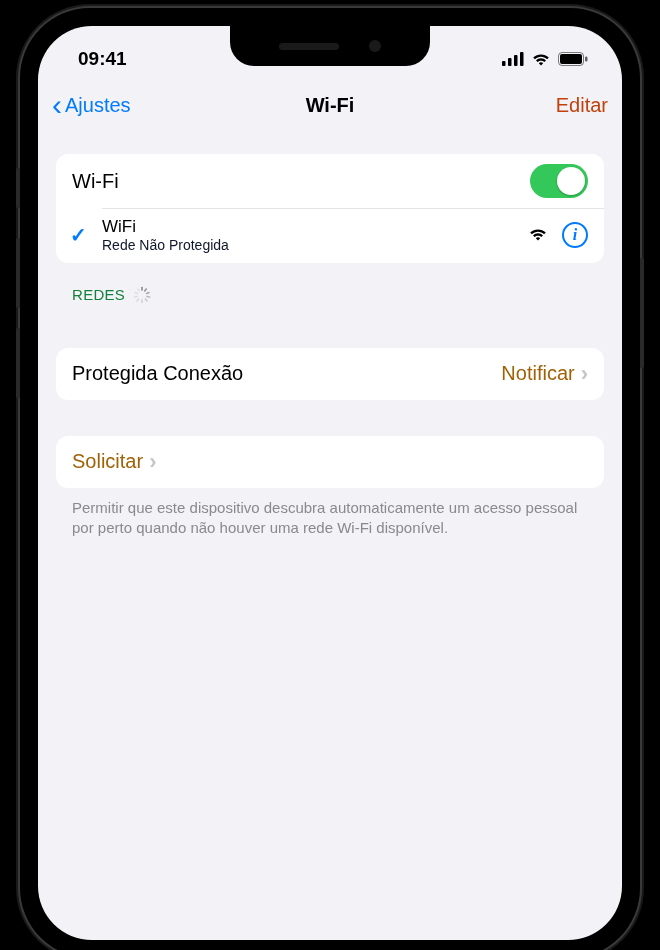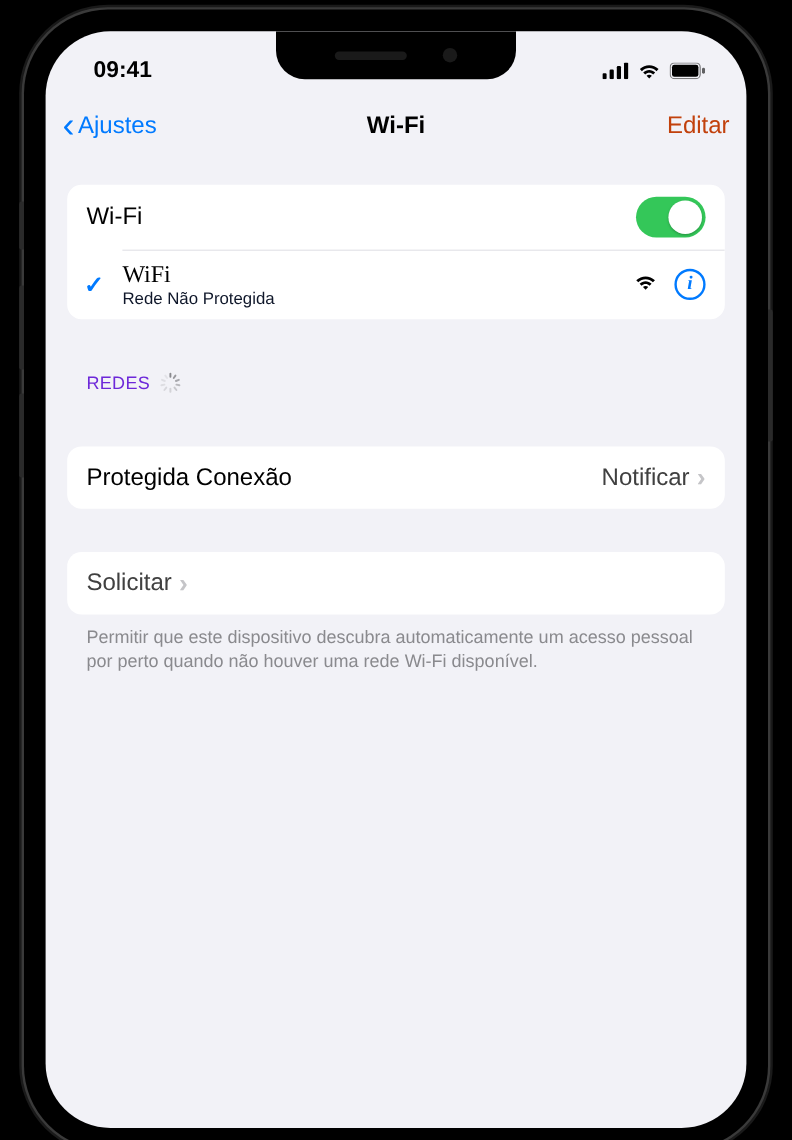--- a/index.html
+++ b/index.html
@@ -114,21 +114,21 @@
       top: 0;
       left: 16px;
       right: 0;
       height: 1px;
       background: #e3e3e8;
     }
     .row.with-check { padding-left: 46px; }
     .row.with-check + .row.with-check::before,
     .row + .row.with-check::before { left:46px; }
     .row-label { font-size: 20px; flex: 1; }
-    .row-sub .row-title-line { font-size: 20px; line-height:1.1;font-family:Liberation Serif, serif;}
+    .row-sub .row-title-line { font-size: 17px; line-height:1.1;}
     .row-sub .row-subtitle { font-size: 14px; color: #0f172a; }
     .check-icon {
       position: absolute;
       left: 14px;
       color: #007aff;
       font-size: 20px;
       font-weight: 700;
     }
     .row-tail { display:flex; align-items:center; gap:14px; }
     .switch {
@@ -157,34 +157,34 @@
       color:#007aff;
       display:flex;
       align-items:center;
       justify-content:center;
       font-family: Georgia, serif;
       font-style: italic;
       font-weight: 700;
       font-size:16px;
     }
     .section-header {
-      margin-top: 44px;
+      margin-top: 23px;
       padding: 0 16px 8px;
       font-size: 15px;
-      color: #6d28d9;
+      color: #15803d;
       letter-spacing: 0.3px;
       display:flex;
       align-items:center;
       gap:8px;
     }
     .spinner {
       width: 18px; height: 18px; display:inline-block;
     }
     .group.after-header { margin-top: 0; }
-    .row-value { color: #404040; font-size: 20px; margin-right:6px;}
+    .row-value { color: #a16207; font-size: 20px; margin-right:6px;}
     .chevron-right { color: #c5c5c8; font-size: 22px; font-weight:600;}
     .footer-text {
       font-size: 15px;
       color: #8a8a8e;
       padding: 10px 16px 0;
       line-height: 1.35;
     }
     .wifi-bars svg, .signal-bars svg, .battery svg { display:block; }
   </style>
 </head>

